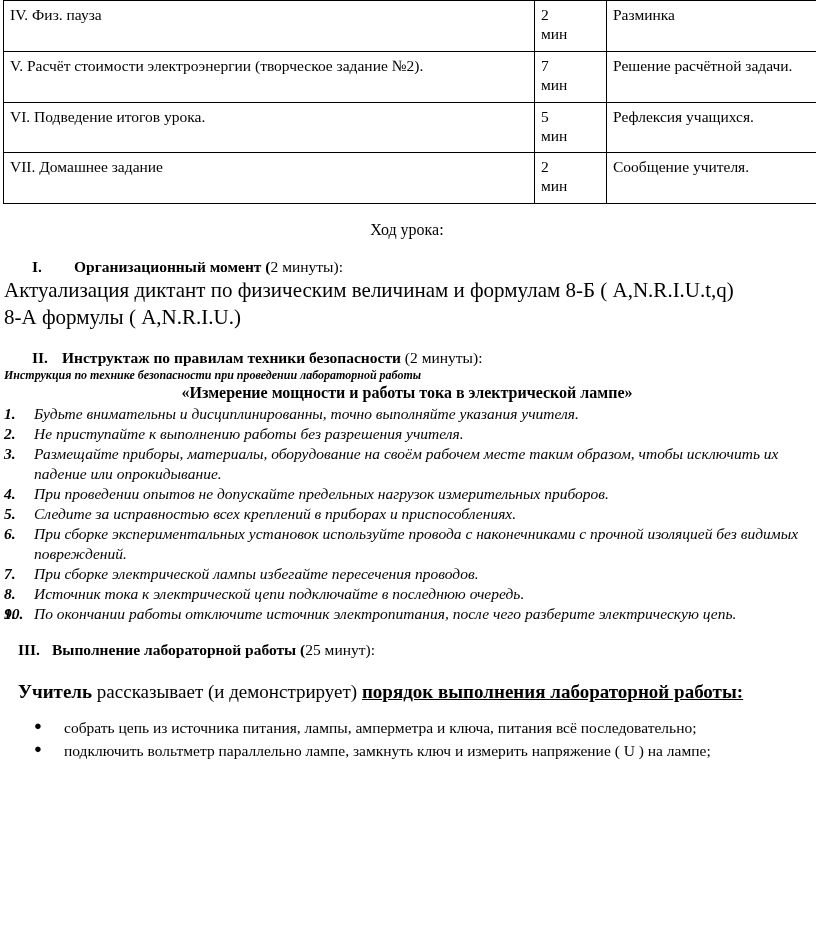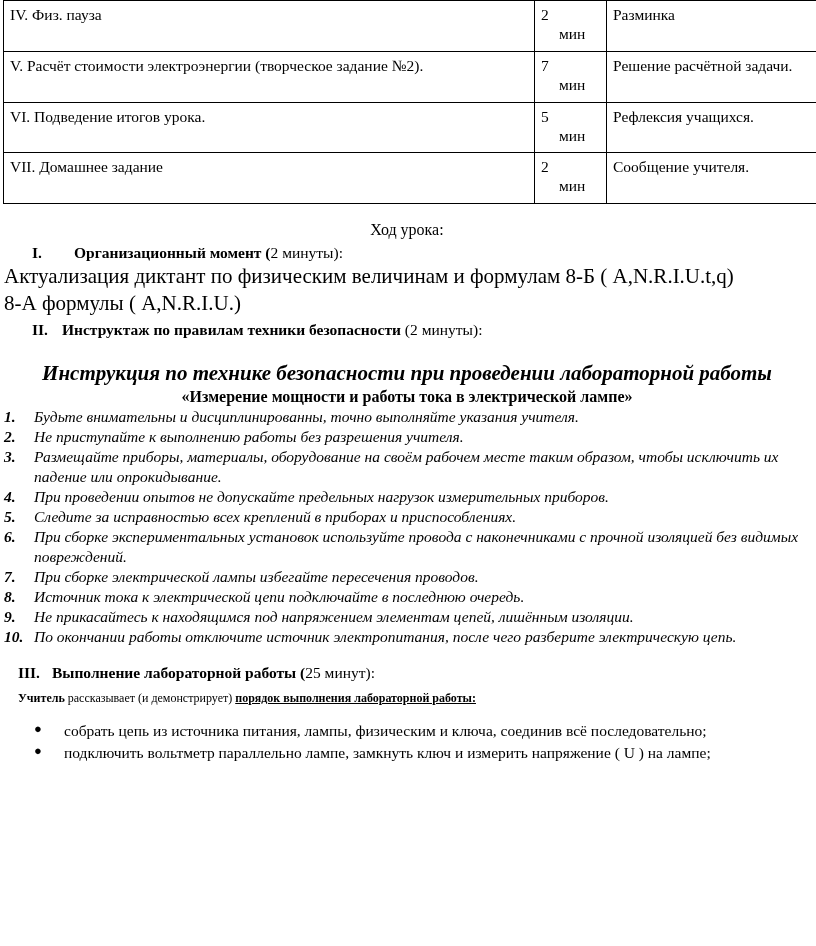--- a/index.html
+++ b/index.html
@@ -36,41 +36,41 @@
   .lesson-table td {
     border: 1px solid #000000;
     vertical-align: top;
     padding: 5px 6px 7px 6px;
   }
   .col-stage  { width: 518px; }
   .col-time   { width: 59px; }
   .col-method { width: 225px; }
 
   .time-num { display: block; }
-  .time-unit { display: block; margin-left: 18px; }
+  .time-unit { display: block; }
 
   
   .body-block {
     margin: 0 6px 0 4px;
     font-size: 15.5px;
     line-height: 1.30;
   }
   .b  { font-weight: bold; }
   .u  { text-decoration: underline; }
 
   .course-title {
     text-align: center;
     font-weight: normal;
     font-size: 16px;
     margin-top: 16px;
   }
 
   
   .roman-line {
-    margin-top: 2px;
+    margin-top: 16px;
     padding-left: 28px;
     text-indent: 0;
     font-size: 15.5px;
     line-height: 1.30;
   }
   .roman-line .num {
     display: inline-block;
     font-weight: bold;
     min-width: 42px;
   }
@@ -78,25 +78,23 @@
     min-width: 30px;
   }
   .plain-line {
     margin: 0;
     font-size: 21px;
     line-height: 1.30;
   }
 
   
   .safety-head-1 {
-    margin-top: 20px;
-    text-align: center;
     font-weight: bold;
     font-style: italic;
-    font-size: 21px;
+    font-size: 12px;
     line-height: 1.28;
   }
   .safety-head-2 {
     text-align: center;
     font-weight: bold;
     font-size: 16px;
     line-height: 1.28;
   }
 
   
@@ -128,23 +126,23 @@
     font-size: 15.5px;
     line-height: 1.30;
   }
   .sec3 .num {
     display: inline-block;
     font-weight: bold;
     min-width: 34px;
   }
 
   .teacher-line {
-    margin-top: 8px;
+    margin-top: 20px;
     padding-left: 14px;
-    font-size: 12px;
+    font-size: 19px;
     line-height: 1.30;
   }
 
   
   .steps {
     list-style: none;
     margin: 14px 0 0 0;
     padding: 0;
     font-size: 15.5px;
     line-height: 1.32;
@@ -228,31 +226,31 @@
 
     <ol class="safety-list">
       <li><span class="marker">1.</span><span>Будьте внимательны и дисциплинированны, точно выполняйте указания учителя.</span></li>
       <li><span class="marker">2.</span><span>Не приступайте к выполнению работы без разрешения учителя.</span></li>
       <li><span class="marker">3.</span><span>Размещайте приборы, материалы, оборудование на своём рабочем месте таким образом, чтобы исключить их падение или опрокидывание.</span></li>
       <li><span class="marker">4.</span><span>При проведении опытов не допускайте предельных нагрузок измерительных приборов.</span></li>
       <li><span class="marker">5.</span><span>Следите за исправностью всех креплений в приборах и приспособлениях.</span></li>
       <li><span class="marker">6.</span><span>При сборке экспериментальных установок используйте провода с наконечниками с прочной изоляцией без видимых повреждений.</span></li>
       <li><span class="marker">7.</span><span>При сборке электрической лампы избегайте пересечения проводов.</span></li>
       <li><span class="marker">8.</span><span>Источник тока к электрической цепи подключайте в последнюю очередь.</span></li>
-      <li><span class="marker">9.</span><span>Не прикасайтесь к находящимся под напряжением элементам цепей, лишённым изоляции.</span></li>
+      <li><span class="marker">9.</span></li>
       <li><span class="marker">10.</span><span>По окончании работы отключите источник электропитания, после чего разберите электрическую цепь.</span></li>
     </ol>
 
     <div class="sec3">
       <span class="num">III.</span><span class="b">Выполнение лабораторной работы (</span><span>25 минут):</span>
     </div>
 
     <div class="teacher-line">
       <span class="b">Учитель</span><span> рассказывает (и демонстрирует) </span><span class="b u">порядок выполнения лабораторной работы:</span>
     </div>
 
     <ul class="steps">
-      <li><span class="bullet">●</span><span>собрать цепь из источника питания, лампы, физическим и ключа, соединив всё последовательно;</span></li>
+      <li><span class="bullet">●</span><span>собрать цепь из источника питания, лампы, амперметра и ключа, питания всё последовательно;</span></li>
       <li><span class="bullet">●</span><span>подключить вольтметр параллельно лампе, замкнуть ключ и измерить напряжение ( U ) на лампе;</span></li>
     </ul>
 
   </div>
 </div>
 
 </body></html>

